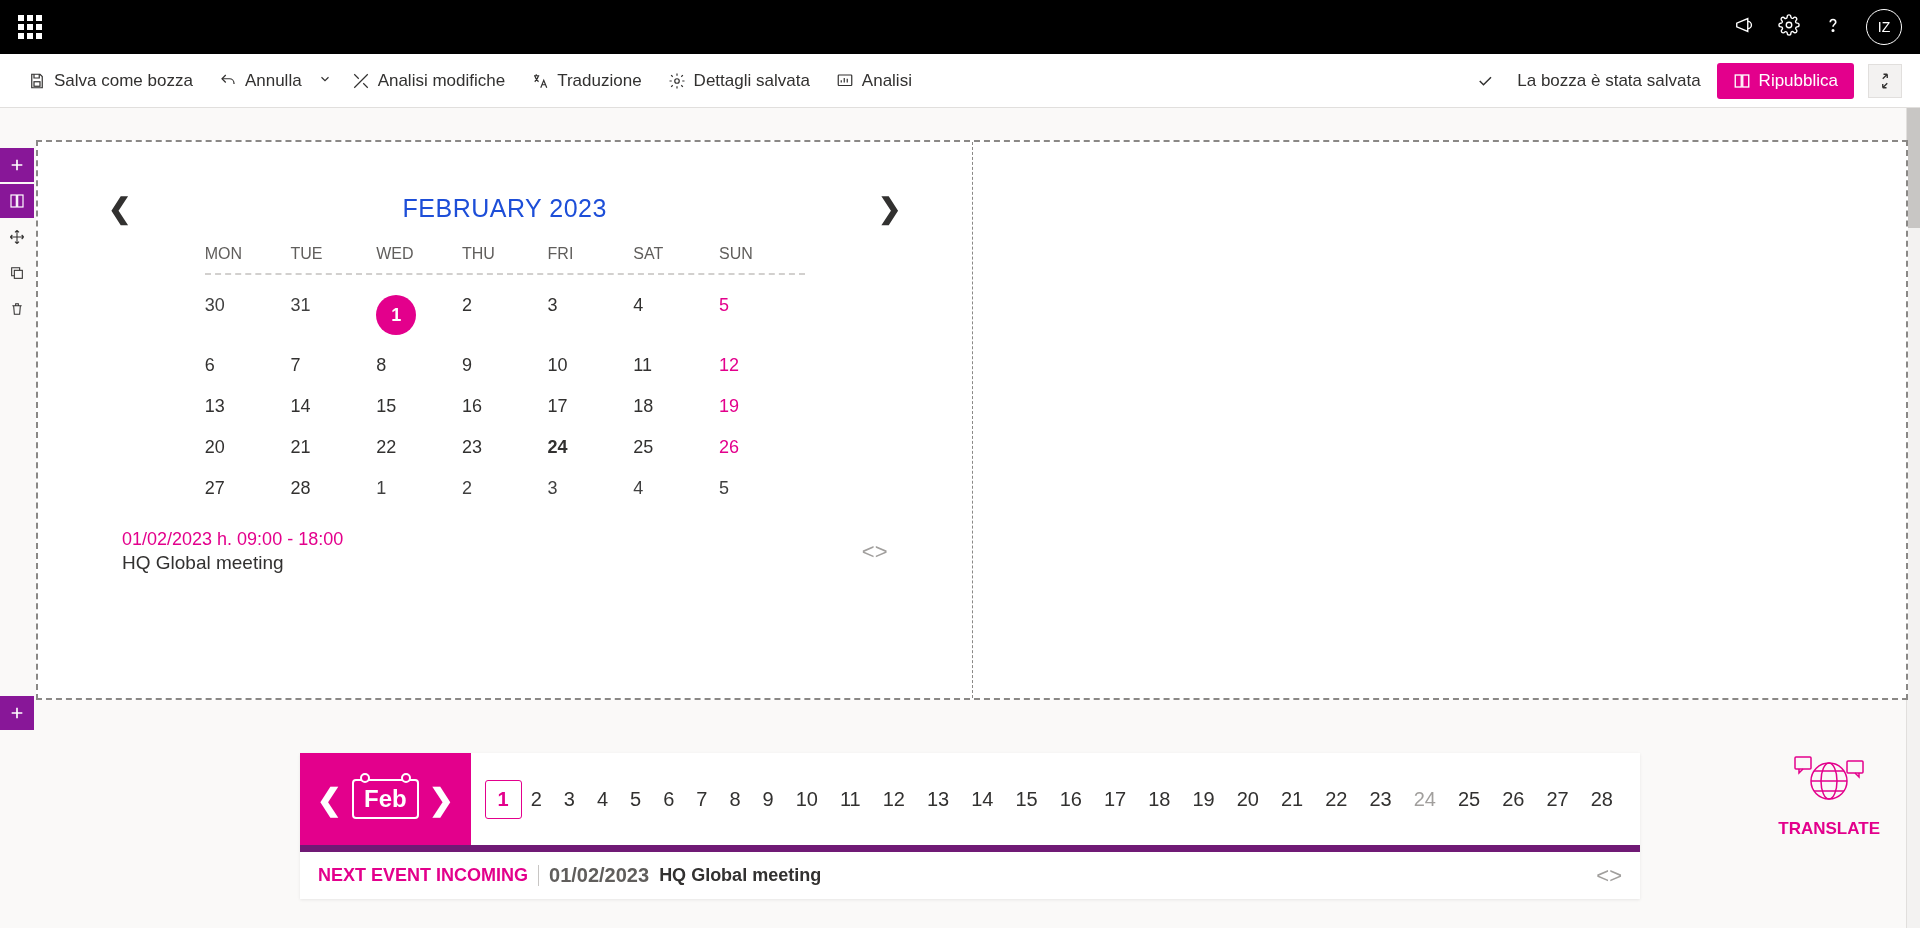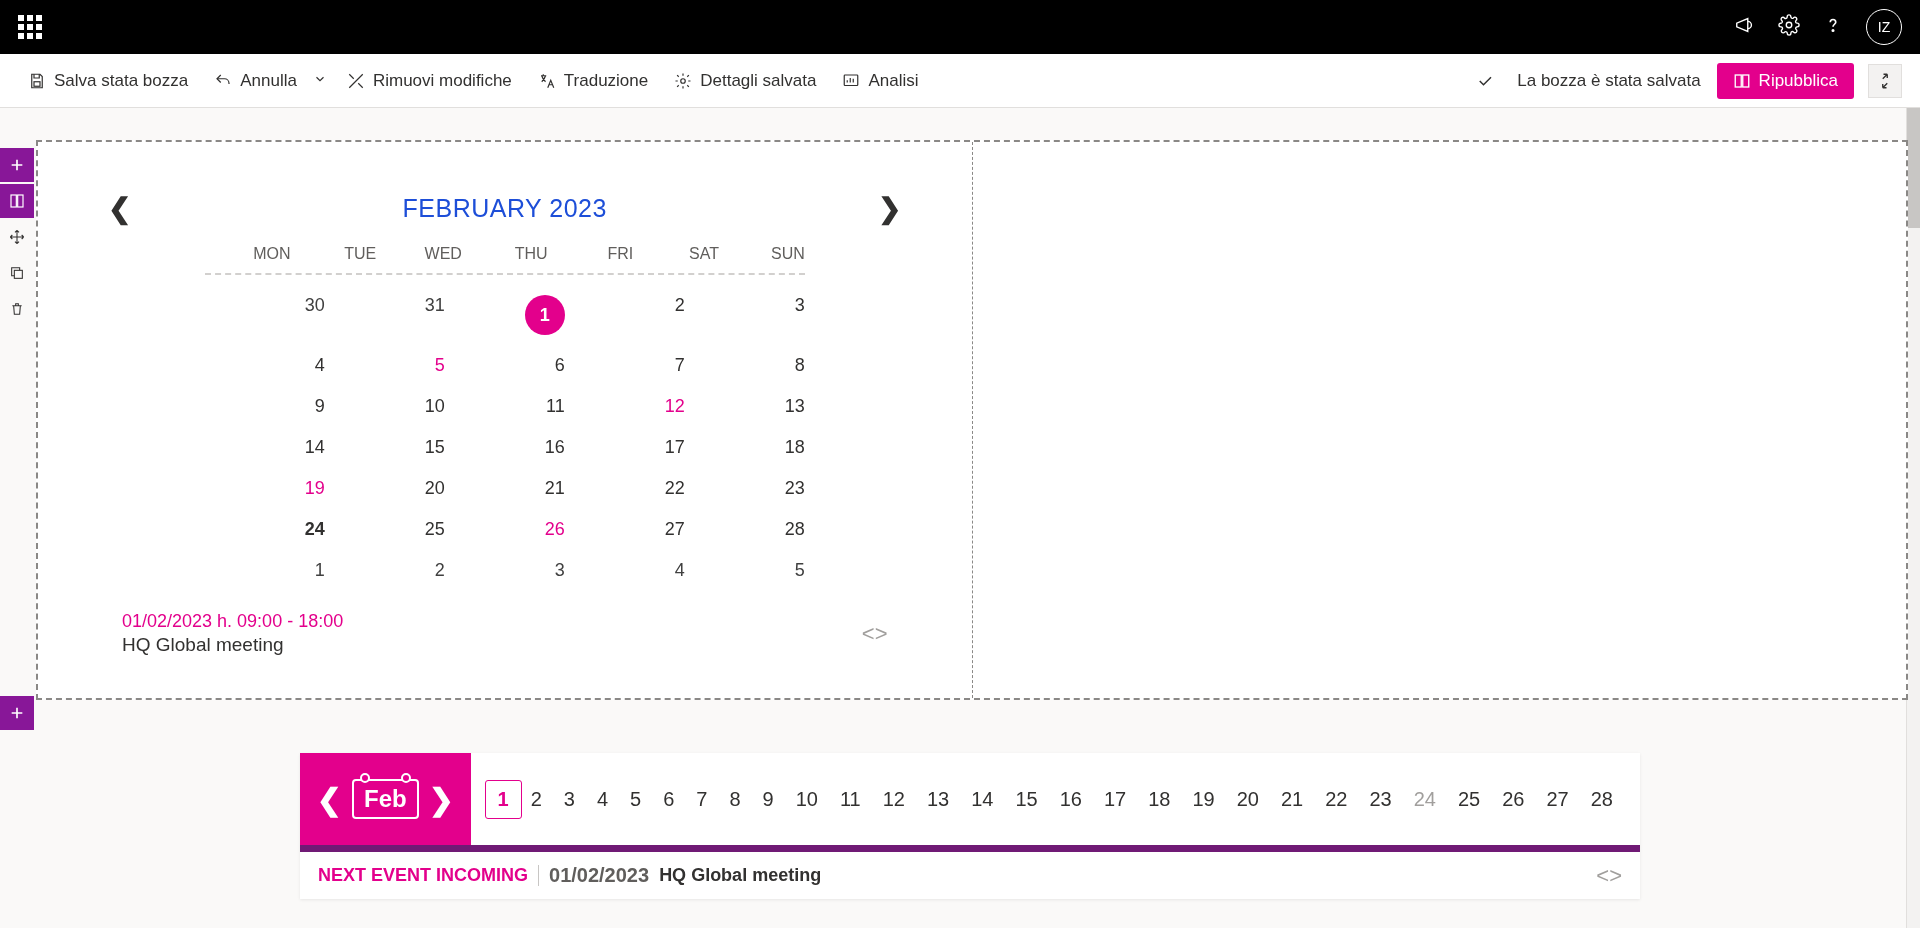--- a/index.html
+++ b/index.html
@@ -36,21 +36,21 @@
 .section .col { flex:1; position:relative; }
 .section .divider { width:0; border-right:1px dashed #8a8886; }
 
 .add-below { position:absolute; left:0; top:588px; }
 
 
 .cal-wrap { padding: 30px 60px 10px 60px; }
 .cal-head { display:flex; align-items:center; justify-content:space-between; margin-bottom:10px; margin-top:20px;}
 .cal-head .title { color:#1d4ed8; font-weight:400; font-size:25px; letter-spacing:0.5px;}
 .cal-head .nav { font-size:28px; color:#323130; cursor:pointer; padding:0 10px; font-weight:bold;}
-.cal-grid { display:grid; grid-template-columns: repeat(5, 1fr); text-align:right; margin:0 auto; width:600px;}
+.cal-grid { display:grid; grid-template-columns: repeat(7, 1fr); text-align:left; margin:0 auto; width:600px;}
 .cal-dow { color:#605e5c; font-size:16px; padding:10px 0;}
 .cal-dow-row { grid-column: 1 / -1; border-bottom:2px dashed #d2d0ce; display:grid; grid-template-columns: repeat(7,1fr); margin-bottom:10px;}
 .cal-day { padding: 10px 0; font-size:18px; color:#323130; cursor:pointer; position:relative;}
 .cal-day.other { color:#404040; }
 .cal-day.sun { color:#e3008c; }
 .cal-day.selected { }
 .cal-day.selected .num { background:#e3008c; color:#fff; width:40px; height:40px; border-radius:50%; display:inline-flex; align-items:center; justify-content:center; font-weight:600;}
 .cal-day.bold { font-weight:700; }
 
 .event-block { margin-top:20px; margin-left:24px; margin-right:24px; position:relative;}
@@ -131,39 +131,39 @@
 </div>
 
 <div class="toolbar">
   <div class="left">
     <div class="tbtn">
       <svg viewBox="0 0 24 24" fill="none" stroke="#323130" stroke-width="1.6">
           <path d="M5 3h11l3 3v15H5z"></path>
           <path d="M8 3v5h7V3"></path>
           <rect x="8" y="13" width="8" height="6"></rect>
         </svg>
-      <span>Salva stata bozza</span>
+      <span>Salva come bozza</span>
     </div>
     <div class="tbtn">
       <svg viewBox="0 0 24 24" fill="none" stroke="#323130" stroke-width="1.6">
           <path d="M9 14L4 9l5-5"></path>
           <path d="M4 9h10a6 6 0 016 6v1"></path>
         </svg>
       <span>Annulla</span>
     </div>
     <div class="chev-down">
       <svg width="14" height="14" viewBox="0 0 24 24" fill="none" stroke="#323130" stroke-width="2">
           <path d="M6 9l6 6 6-6"></path>
         </svg>
     </div>
     <div class="tbtn">
       <svg viewBox="0 0 24 24" fill="none" stroke="#323130" stroke-width="1.6">
           <path d="M3 21l9-9M21 3l-9 9M3 3l6 6M21 21l-6-6"></path>
         </svg>
-      <span>Rimuovi modifiche</span>
+      <span>Analisi modifiche</span>
     </div>
     <div class="tbtn">
       <svg viewBox="0 0 24 24" fill="none" stroke="#323130" stroke-width="1.6">
           <path d="M4 5h7M7 3v2M5 5c1 4 3 6 5 8M10 5c-1 4-3 6-5 8"></path>
           <path d="M13 21l4-10 4 10M14.5 17h5"></path>
         </svg>
       <span>Traduzione</span>
     </div>
     <div class="tbtn">
       <svg viewBox="0 0 24 24" fill="none" stroke="#323130" stroke-width="1.6">
@@ -349,13 +349,27 @@
         </div>
     </div>
     <div class="strip-bottom">
       <span class="label">NEXT EVENT INCOMING</span>
       <span class="date">01/02/2023</span>
       <span class="etitle">HQ Global meeting</span>
       <span class="code">&lt;&gt;</span>
     </div>
   </div>
 
+  <div class="translate">
+    <div class="globe">
+      <svg width="80" height="56" viewBox="0 0 80 56" fill="none" stroke="#e3008c" stroke-width="1.5">
+        <circle cx="40" cy="28" r="18"></circle>
+        <ellipse cx="40" cy="28" rx="8" ry="18"></ellipse>
+        <path d="M22 28h36M25 18h30M25 38h30"></path>
+        <rect x="6" y="4" width="16" height="12" rx="1"></rect>
+        <path d="M14 16l-4 4v-4"></path>
+        <rect x="58" y="8" width="16" height="12" rx="1"></rect>
+        <path d="M66 20l4 4v-4"></path>
+      </svg>
+    </div>
+    <div class="tlabel">TRANSLATE</div>
+  </div>
 </div>
 
 </body></html>

